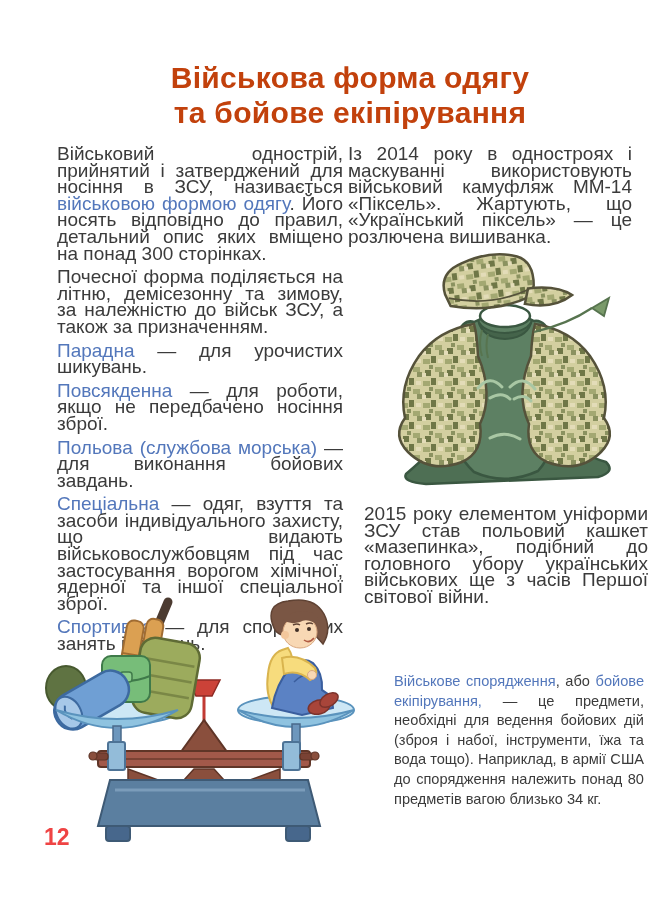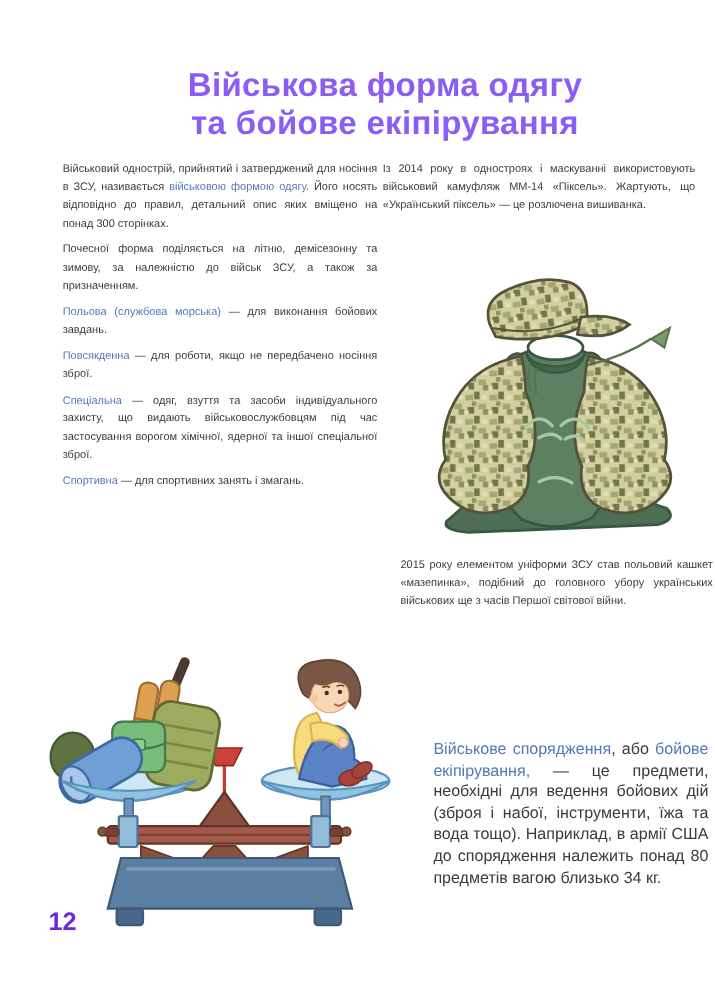--- a/index.html
+++ b/index.html
@@ -4,57 +4,58 @@
 <style>
   html,body { margin:0; padding:0; }
   body {
     width:650px; height:900px; position:relative; overflow:hidden;
     background:#ffffff; color:#3b3b3b;
     font-family:"Liberation Sans", sans-serif;
   }
   .page-title {
     position:absolute; top:60px; left:70px; width:560px;
     text-align:center; font-weight:bold; font-size:30px; line-height:35px;
-    color:#8b5cf6; letter-spacing:0.3px;
+    color:#c2410c; letter-spacing:0.3px;
   }
-  .col { position:absolute; font-size:10px; line-height:16.6px; text-align:justify; }
+  .col { position:absolute; font-size:19px; line-height:16.6px; text-align:justify; }
   .col p { margin:0 0 7px 0; }
   .types p { margin:0 0 7px 0; }
   .term { color:#5377bb; }
   #left-col   { left:57px;  top:146px; width:286px; }
   #right-para1{ left:348px; top:146px; width:284px; }
   #right-para2{ left:364px; top:506px; width:284px; }
   #equipment  { left:394px; top:672px; width:250px; font-size:14.6px; line-height:19.6px; }
   .page-number {
     position:absolute; left:44px; top:824px;
-    font-size:23px; font-weight:bold; color:#6d28d9;
+    font-size:23px; font-weight:bold; color:#ef4444;
   }
   .illus { position:absolute; }
   #uniform-illus { left:378px; top:246px; }
   #scale-illus   { left:36px;  top:596px; }
 </style>
 </head>
 <body>
 
 <div class="page-title">
   <span>Військова форма одягу</span><br>
   <span>та бойове екіпірування</span>
 </div>
 
 <div id="left-col" class="col">
   <p><span>Військовий однострій, прийнятий і затверджений для носіння в ЗСУ, називається </span><span class="term">військовою формою одягу</span><span>. Його носять відповідно до правил, детальний опис яких вміщено на понад 300 сторінках.</span></p>
   <p>Почесної форма поділяється на літню, демісезонну та зимову, за належністю до військ ЗСУ, а також за призначенням.</p>
   <div class="types">
 
-
-
+      <p><span class="term">Парадна</span><span> — для урочистих шикувань.</span></p>
+
+
+
+      <p><span class="term">Повсякденна</span><span> — для роботи, якщо не передбачено носіння зброї.</span></p>
 
       <p><span class="term">Польова (службова морська)</span><span> — для виконання бойових завдань.</span></p>
-
-      <p><span class="term">Повсякденна</span><span> — для роботи, якщо не передбачено носіння зброї.</span></p>
 
       <p><span class="term">Спеціальна</span><span> — одяг, взуття та засоби індивідуального захисту, що видають військовослужбовцям під час застосування ворогом хімічної, ядерної та іншої спеціальної зброї.</span></p>
 
       <p><span class="term">Спортивна</span><span> — для спортивних занять і змагань.</span></p>
     </div>
 </div>
 
 <div id="right-para1" class="col">
   <p>Із 2014 року в одностроях і маскуванні використовують військовий камуфляж ММ-14 «Піксель». Жартують, що «Український піксель» — це розлючена вишиванка.</p>
 </div>

